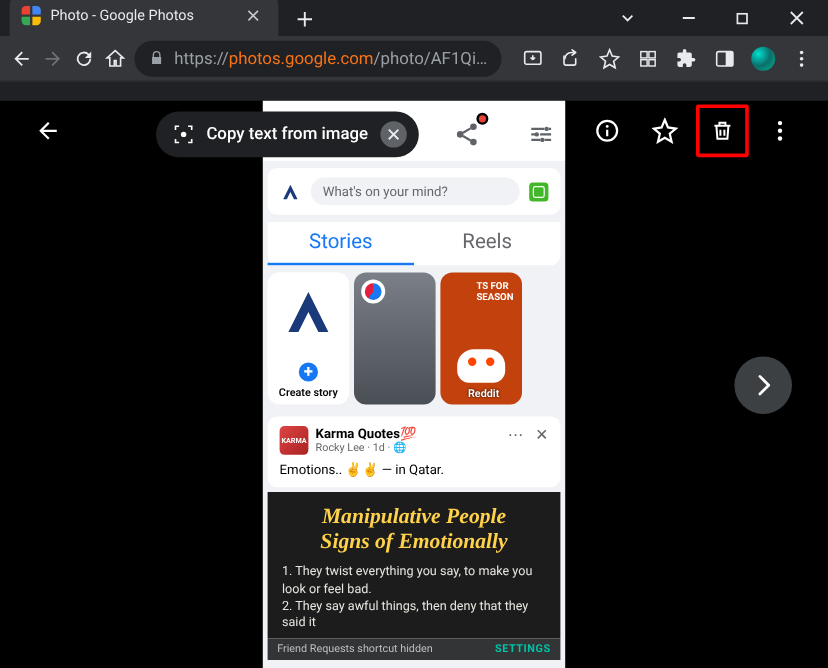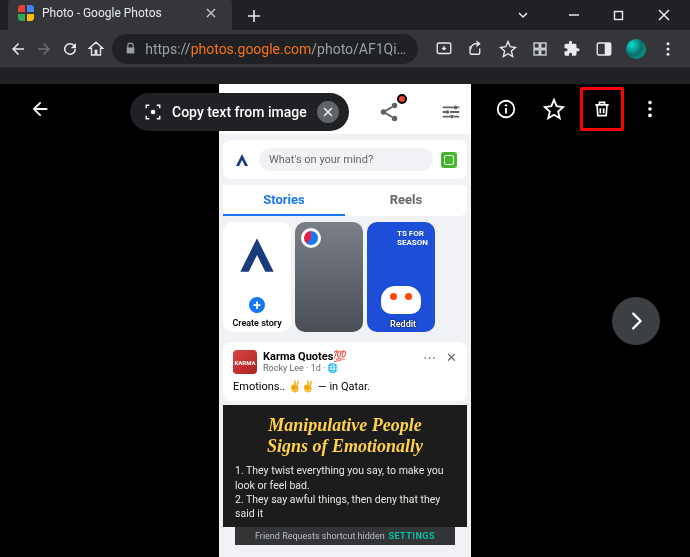--- a/index.html
+++ b/index.html
@@ -50,52 +50,52 @@
   
   .photo { position:absolute; left:50%; transform:translateX(-50%); top:0; bottom:0; width:252px; background:#f0f2f5; overflow:hidden; }
   .feed-top { height:50px; background:#fff; } 
   .composer { background:#fff; margin:6px 4px; border-radius:8px; padding:8px 10px; display:flex; align-items:center; gap:8px; }
   .a-logo { width:18px; height:18px; }
   .composer-input { flex:1; background:#f0f2f5; border-radius:14px; font-size:11px; color:#65676b; padding:5px 10px; }
   .mini-icon { width:16px; height:16px; border-radius:3px; background:#42b72a; position:relative; }
   .mini-icon::after { content:""; position:absolute; inset:3px; border:1.5px solid #fff; border-radius:2px; }
 
   .tabs-row { background:#fff; margin:0 4px; display:flex; border-radius:0 0 8px 8px; }
-  .feed-tab { flex:1; text-align:center; font-size:13px; padding:7px 0; color:#65676b; font-weight:700; }
+  .feed-tab { flex:1; text-align:center; font-size:17px; padding:7px 0; color:#65676b; font-weight:400; }
   .feed-tab.active { color:#1877f2; border-bottom:2.5px solid #1877f2; }
 
   .stories { display:flex; gap:4px; padding:6px 4px; }
   .story { width:68px; height:110px; border-radius:10px; position:relative; overflow:hidden; font-size:9px; color:#050505; }
   .story1 { background:#fff; display:flex; flex-direction:column; }
   .story1 .top { flex:1; background:#fff; position:relative; }
   .a-big { width:50px; height:50px; margin:8px auto; }
   .plus-badge { position:absolute; bottom:-10px; left:50%; transform:translateX(-50%); width:22px; height:22px; border-radius:50%; background:#1877f2; border:3px solid #fff; display:flex; align-items:center; justify-content:center; color:#fff; font-size:14px; font-weight:bold;}
   .story1 .bot { height:26px; display:flex; align-items:flex-end; justify-content:center; padding-bottom:4px; font-weight:600; }
   .story2 { background:linear-gradient(#7a7f88,#4a4e55); }
   .story2-badge { position:absolute; top:6px; left:6px; width:20px; height:20px; border-radius:50%; background:#fff; display:flex; align-items:center; justify-content:center; }
   .story2-badge-inner { width:14px; height:14px; border-radius:50%; background:conic-gradient(#1877f2 0 60%, #e41e3f 0 100%); }
-  .story3 { background:#1d4ed8; }
+  .story3 { background:#c2410c; }
   .story3-label { position:absolute; top:8px; right:4px; left:30px; color:#fff; font-size:8px; font-weight:bold; line-height:1.1; text-align:left;}
   .snoo { position:absolute; bottom:18px; left:50%; transform:translateX(-50%); width:40px; height:28px; background:#fff; border-radius:14px 14px 10px 10px; }
   .snoo::before, .snoo::after { content:""; position:absolute; top:7px; width:7px; height:7px; background:#ff4500; border-radius:50%; }
   .snoo::before { left:9px; } .snoo::after { right:9px; }
   .story3-name { position:absolute; bottom:3px; left:4px; color:#fff; font-size:9px; font-weight:600; text-shadow:0 0 2px #000;margin-left:19px;}
 
   .post { background:#fff; margin:4px 4px 0; border-radius:8px; padding:8px 10px; font-size:10px; }
   .post-head { display:flex; align-items:flex-start; gap:6px; }
   .post-ava { width:24px; height:24px; border-radius:4px; background:linear-gradient(135deg,#d44,#a22); display:flex; align-items:center; justify-content:center; color:#fff; font-size:6px; font-weight:bold;}
   .post-name { font-weight:700; font-size:11px; }
   .post-meta { color:#65676b; font-size:9px; display:flex; align-items:center; gap:3px; }
   .post-x { margin-left:auto; display:flex; gap:10px; color:#65676b; font-size:13px; }
   .post-body { padding:6px 0 0; font-size:11px; }
 
   .meme { margin:4px 4px 0; background:#1c1c1c; padding:10px 12px 6px; color:#ddd; font-size:11px; }
   .meme-title { color:#ffd24a; font-family:Georgia,"Times New Roman",serif; font-style:italic; font-weight:bold; font-size:18px; text-align:center; line-height:1.15; margin-bottom:8px;}
   .meme-list { font-size:10.5px; line-height:1.35; color:#e8e6e0; }
-  .footer-bar { background:#323436; color:#bdbfc3; font-size:9px; padding:4px 20px; display:flex; justify-content:space-between; align-items:center; margin:0 16px;}
+  .footer-bar { background:#323436; color:#bdbfc3; font-size:9px; padding:4px 8px; display:flex; justify-content:space-between; align-items:center; margin:0 4px;}
   .footer-bar .set { color:#00c4a7; font-weight:700; letter-spacing:0.5px; }
 
   svg { display:block; }
 </style>
 </head>
 <body>
 
 <div class="titlebar">
   <div class="tab">
     <span class="favicon">

